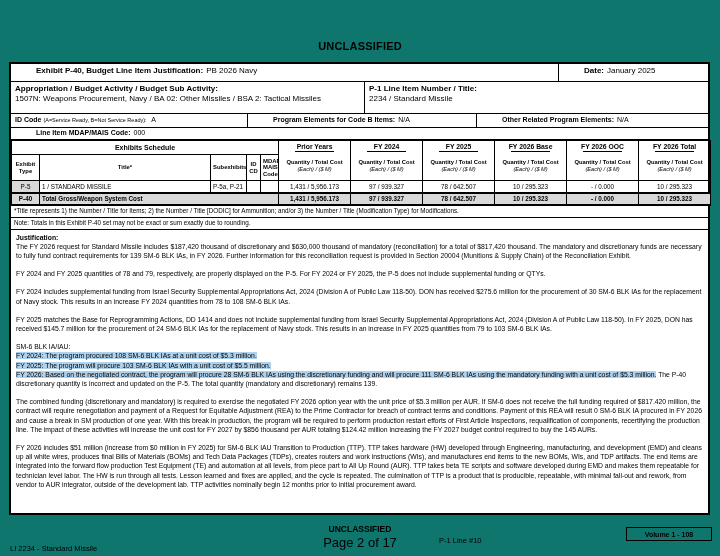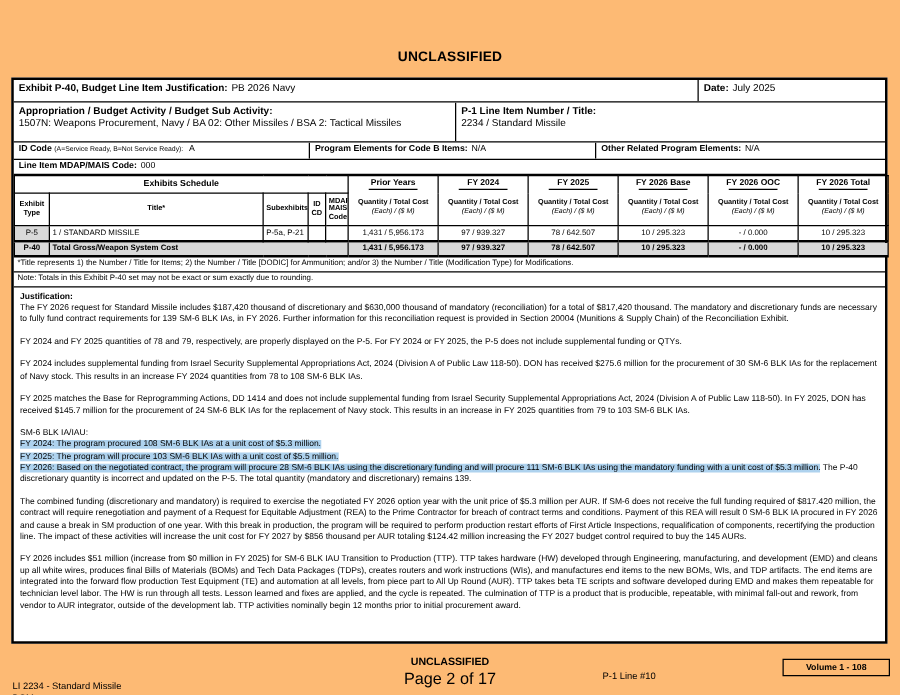--- a/index.html
+++ b/index.html
@@ -1,36 +1,36 @@
 <!DOCTYPE html>
 <html><head>
 <meta charset="utf-8">
 <style>
   * { box-sizing: border-box; }
   html,body { margin:0; padding:0; background:#fff; }
   .page {
-    position:relative; width:720px; height:556px; background:#fdba74;
+    position:relative; width:720px; height:556px; background:#0f766e;
     font-family:"Liberation Sans", sans-serif; color:#000; overflow:hidden;
   }
   .b { font-weight:bold; }
   .top-banner {
     position:absolute; top:40px; left:0; width:100%;
     text-align:center; font-weight:bold; font-size:11px; letter-spacing:0.2px;
   }
   .doc {
     position:absolute; top:62px; left:9px; width:701px; height:453px;
     border:2px solid #000; background:#fff;
   }
   .hrow { display:flex; border-bottom:1px solid #000; overflow:hidden; }
   .hcell { padding:2px 4px; overflow:hidden; }
   .hcell.bl { border-left:1px solid #000; }
   .r1 { height:18px; font-size:8px; }
   .r1 .grow { flex:1; }
   .r1 .date-cell { width:150px; }
-  .lbl { font-weight:bold; margin-right:3px; }
+  .lbl { font-weight:bold; margin-right:3px;margin-left:21px; }
   .r2 { height:32px; font-size:8px; }
   .r2 .c-left { width:353px; line-height:10px; }
   .r2 .c-right { flex:1; line-height:10px; }
   .r3 { height:14px; font-size:7px; }
   .r3 .c1 { width:236px; }
   .r3 .c2 { width:229px; }
   .r3 .c3 { flex:1; }
   .tiny { font-size:5.5px; margin-right:3px; }
   .r4 { height:12px; font-size:7px; padding-top:0; }
   .r4 .hcell { padding-top:1px; }
@@ -59,42 +59,42 @@
   .just p { margin:9px 0 0 0; }
   .just p.first { margin-top:0; }
   .blk { margin-top:9px; }
   .hl { background:#aed2ee; }
 
   .footer { position:absolute; top:524px; left:0; width:720px; height:30px; font-size:7.5px; }
   .f-left { position:absolute; left:10px; top:20px; line-height:10px; }
   .f-center { position:absolute; left:0; top:0; width:100%; text-align:center; }
   .f-class { font-weight:bold; font-size:8.5px; }
   .f-page { font-size:13px; margin-top:1px; }
-  .f-p1 { position:absolute; left:482px; top:12px; }
+  .f-p1 { position:absolute; left:439px; top:12px; }
   .f-vol {
     position:absolute; right:8px; top:3px; width:86px; height:14px;
     border:1px solid #000; font-weight:bold; font-size:7px;
     text-align:center; line-height:13px;
   }
 </style>
 </head>
 <body>
 
 <div class="page">
 
   <div class="top-banner">UNCLASSIFIED</div>
 
   <div class="doc">
 
     <div class="hrow r1">
       <div class="hcell grow">
         <span class="lbl">Exhibit P-40, Budget Line Item Justification:</span><span>PB 2026 Navy</span>
       </div>
       <div class="hcell bl date-cell">
-        <span class="lbl">Date:</span><span>July 2025</span>
+        <span class="lbl">Date:</span><span>January 2025</span>
       </div>
     </div>
 
     <div class="hrow r2">
       <div class="hcell c-left">
         <span class="b">Appropriation / Budget Activity / Budget Sub Activity:</span><br>
         <span>1507N: Weapons Procurement, Navy / BA 02: Other Missiles / BSA 2: Tactical Missiles</span>
       </div>
       <div class="hcell bl c-right">
         <span class="b">P-1 Line Item Number / Title:</span><br>

